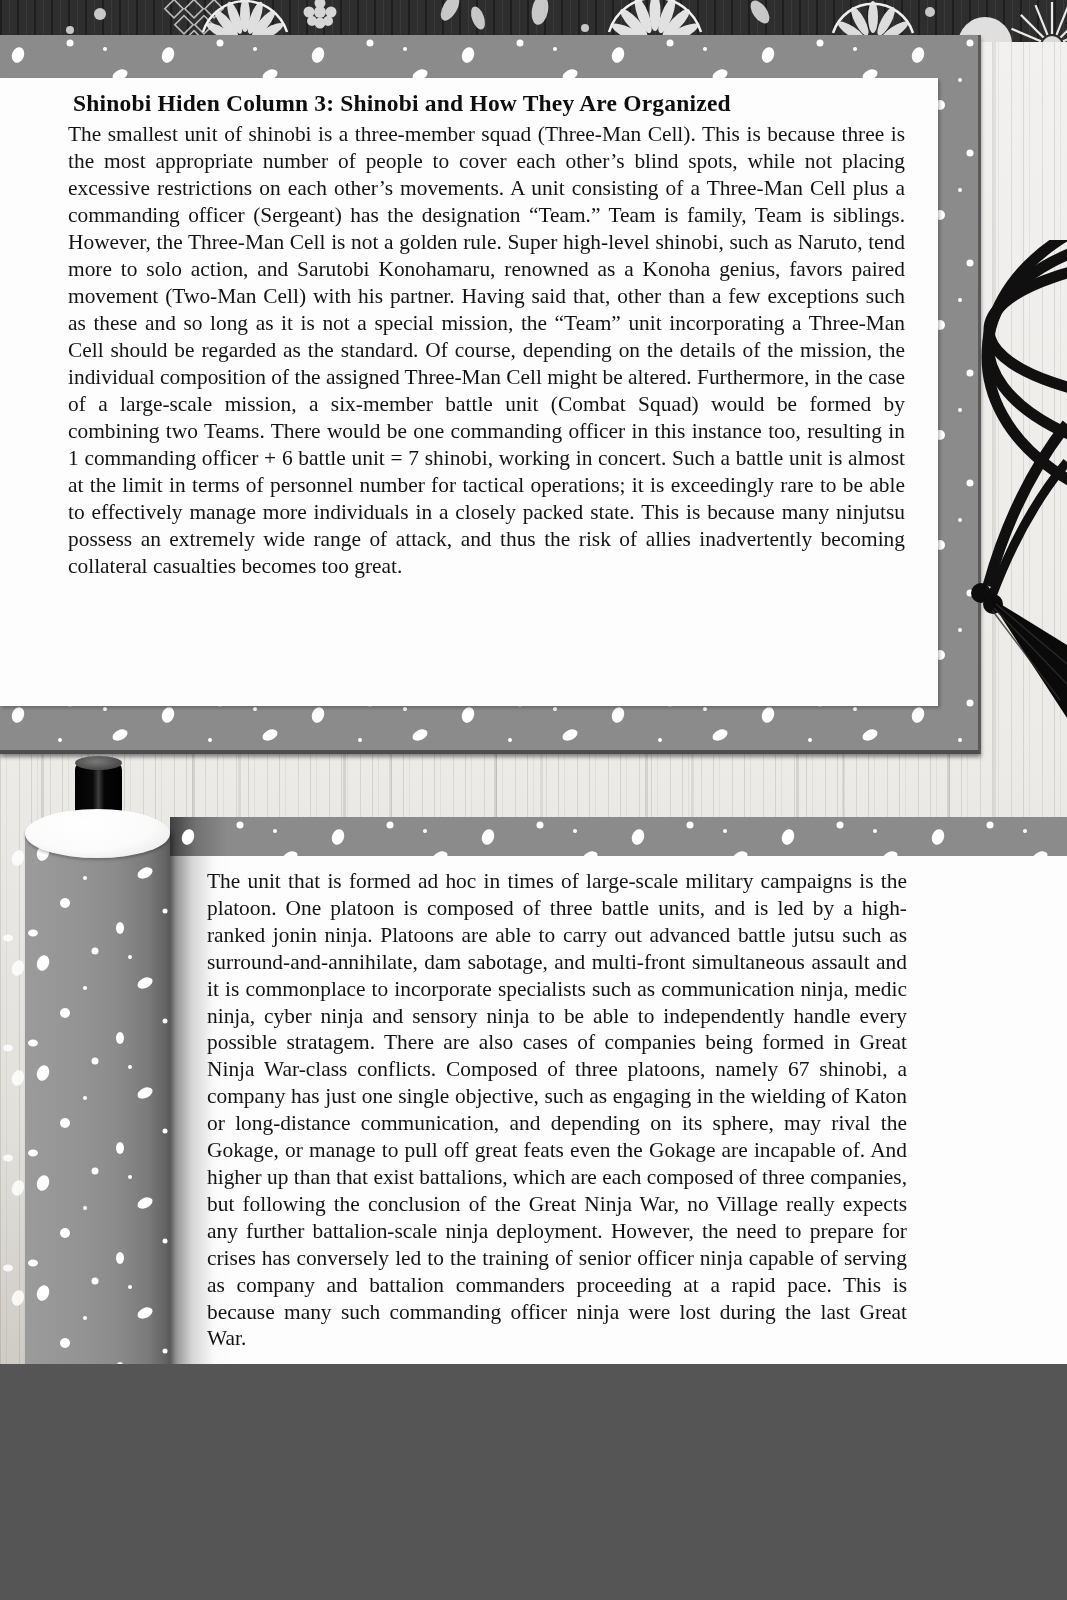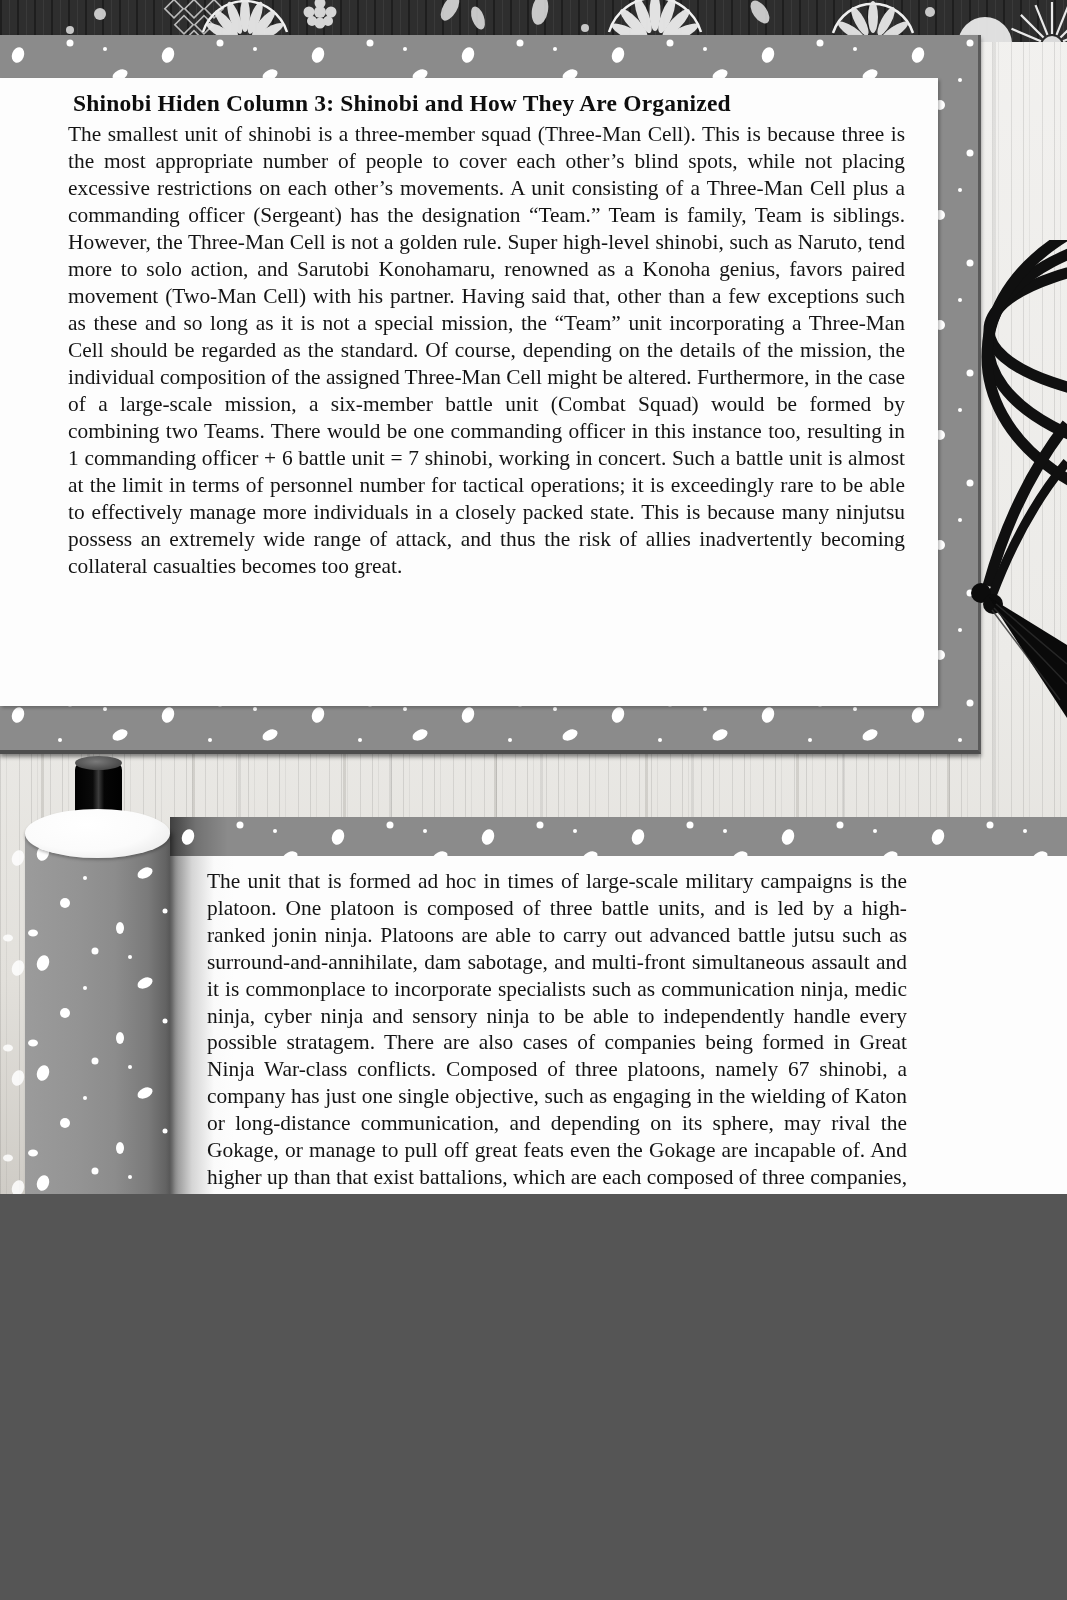--- a/index.html
+++ b/index.html
@@ -1,17 +1,17 @@
 <!DOCTYPE html>
 <html style="--frame-gray: #8b8b8b; --paper-white: #fdfdfd; --ink: #141414; --band-dark: #2e2e2e;"><head>
 <meta charset="utf-8">
 <style>
   html,body{margin:0;padding:0;background:#555;}
   .stage{
-    position:relative;width:1067px;height:1194px;overflow:hidden;margin:0 auto;
+    position:relative;width:1067px;height:1364px;overflow:hidden;margin:0 auto;
     font-family:"Liberation Serif", serif;
     background-color:#edebe7;
     background-image:
       repeating-linear-gradient(90deg, rgba(40,40,40,.12) 0 1px, transparent 1px 6px, rgba(60,60,60,.07) 6px 7px, transparent 7px 19px, rgba(30,30,30,.10) 19px 20px, transparent 20px 31px),
       repeating-linear-gradient(90deg, transparent 0 41px, rgba(90,85,75,.16) 41px 44px, transparent 44px 87px, rgba(70,70,70,.10) 87px 90px, transparent 90px 151px),
       linear-gradient(180deg,#f2f1ef 0%,#ecebe8 55%,#e2e0db 82%,#cfccc6 100%);
   }
   .abs{position:absolute;}
   svg{display:block;}
   .speck-layer{position:absolute;inset:0;width:100%;height:100%;pointer-events:none;}

